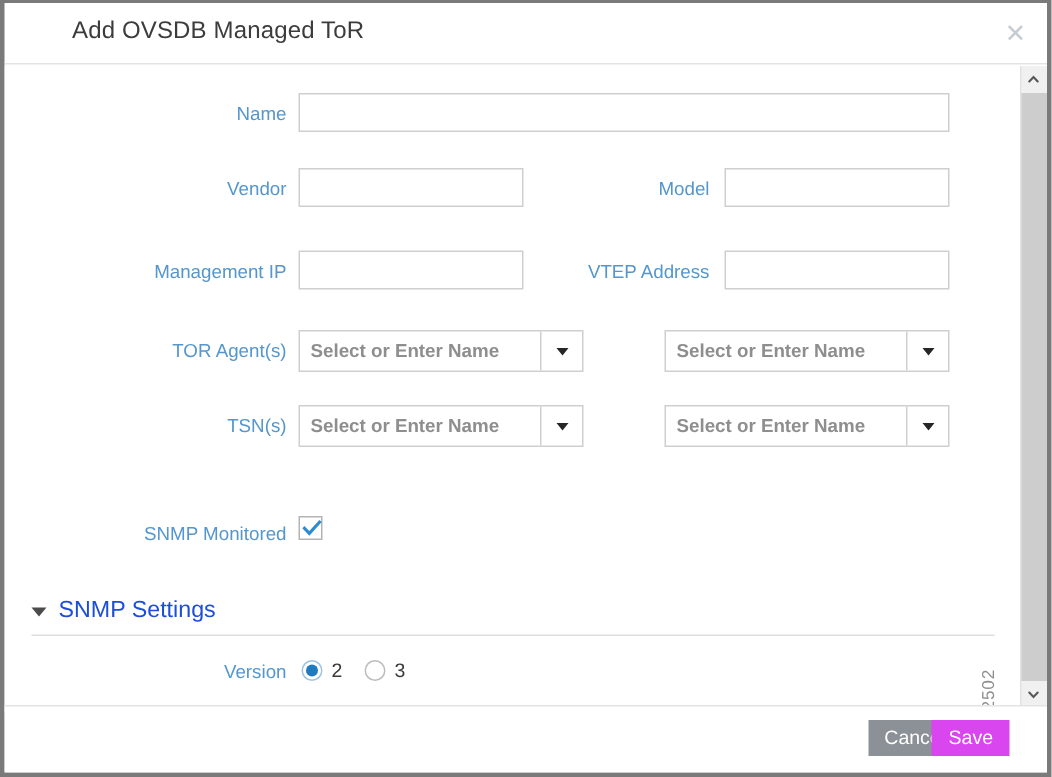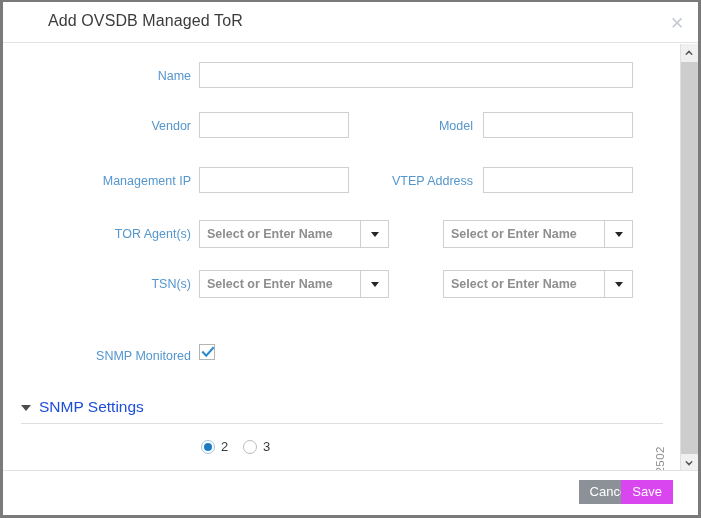--- a/index.html
+++ b/index.html
@@ -379,20 +379,21 @@
       </div>
     </div>
 
     <div class="section" style="top:352px;">
       <span class="section-caret"></span>
       <div class="section-title">SNMP Settings</div>
       <div class="section-rule"></div>
     </div>
 
     <div class="row" style="top:390px;">
+      <div class="label left">Version</div>
       <span class="radio checked" style="left:198px;"></span>
       <span class="radio-label" style="left:218px;">2</span>
       <span class="radio" style="left:240px;"></span>
       <span class="radio-label" style="left:260px;">3</span>
     </div>
 
     <div class="watermark">s042502</div>
   </div>
 
   <div class="scrollbar">

